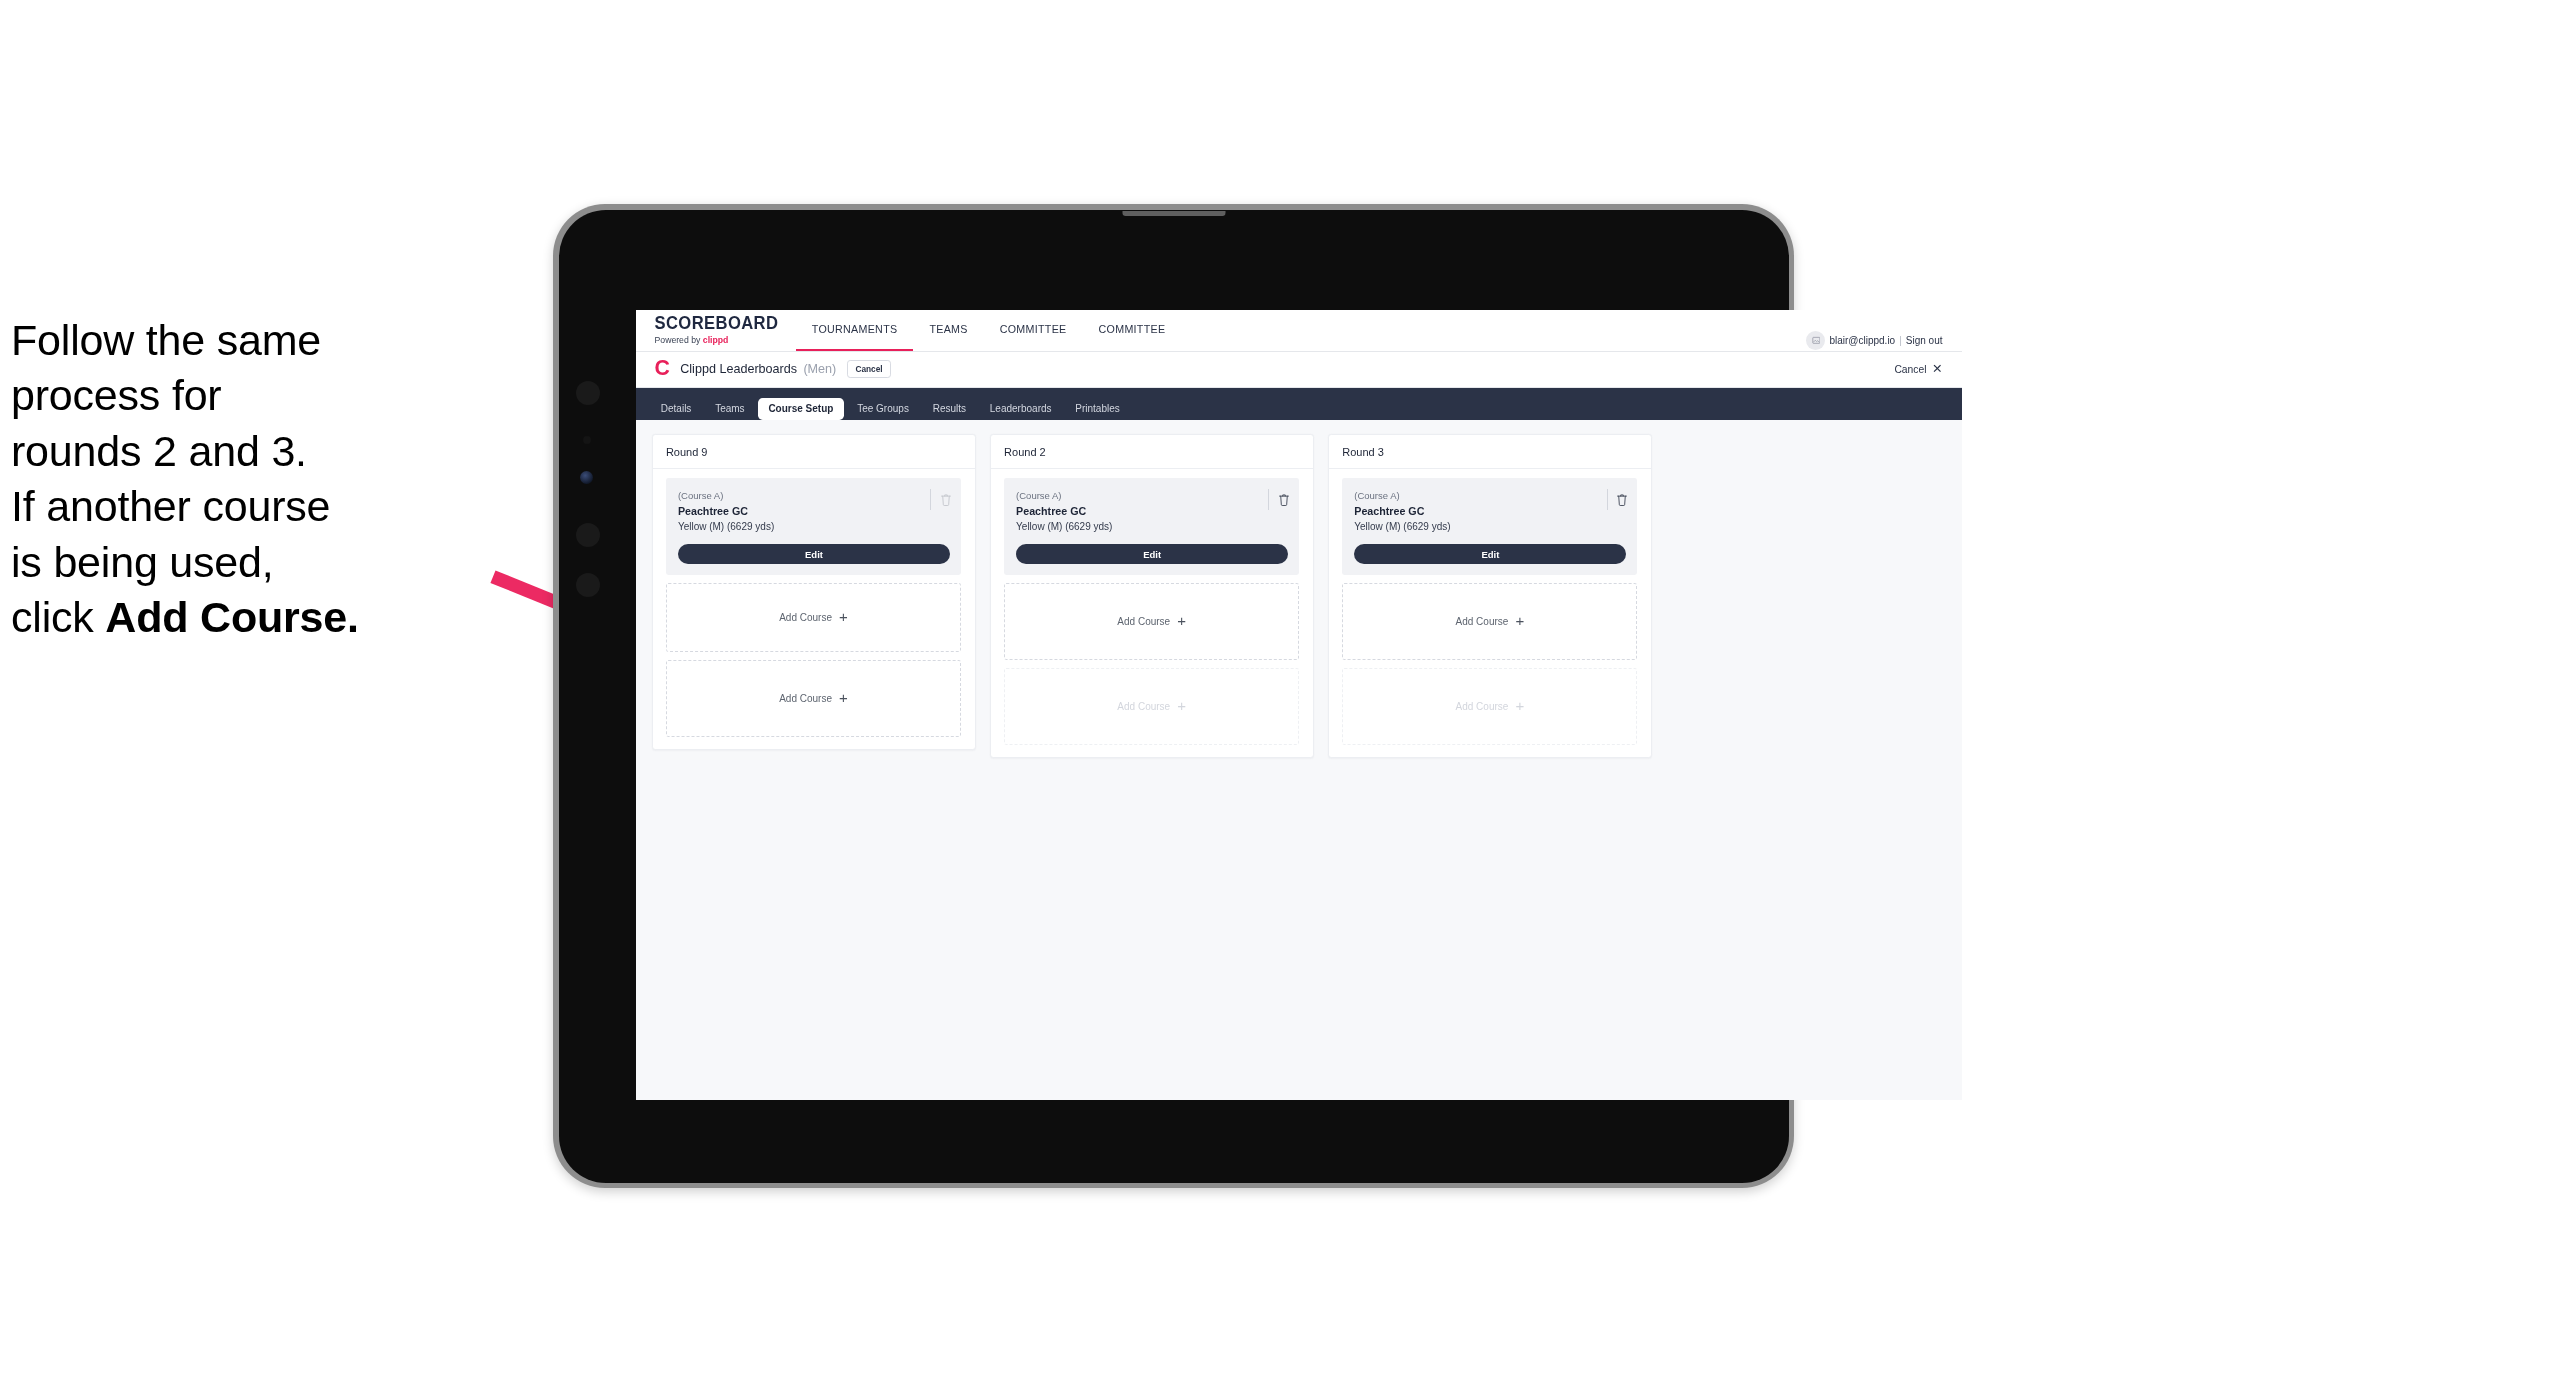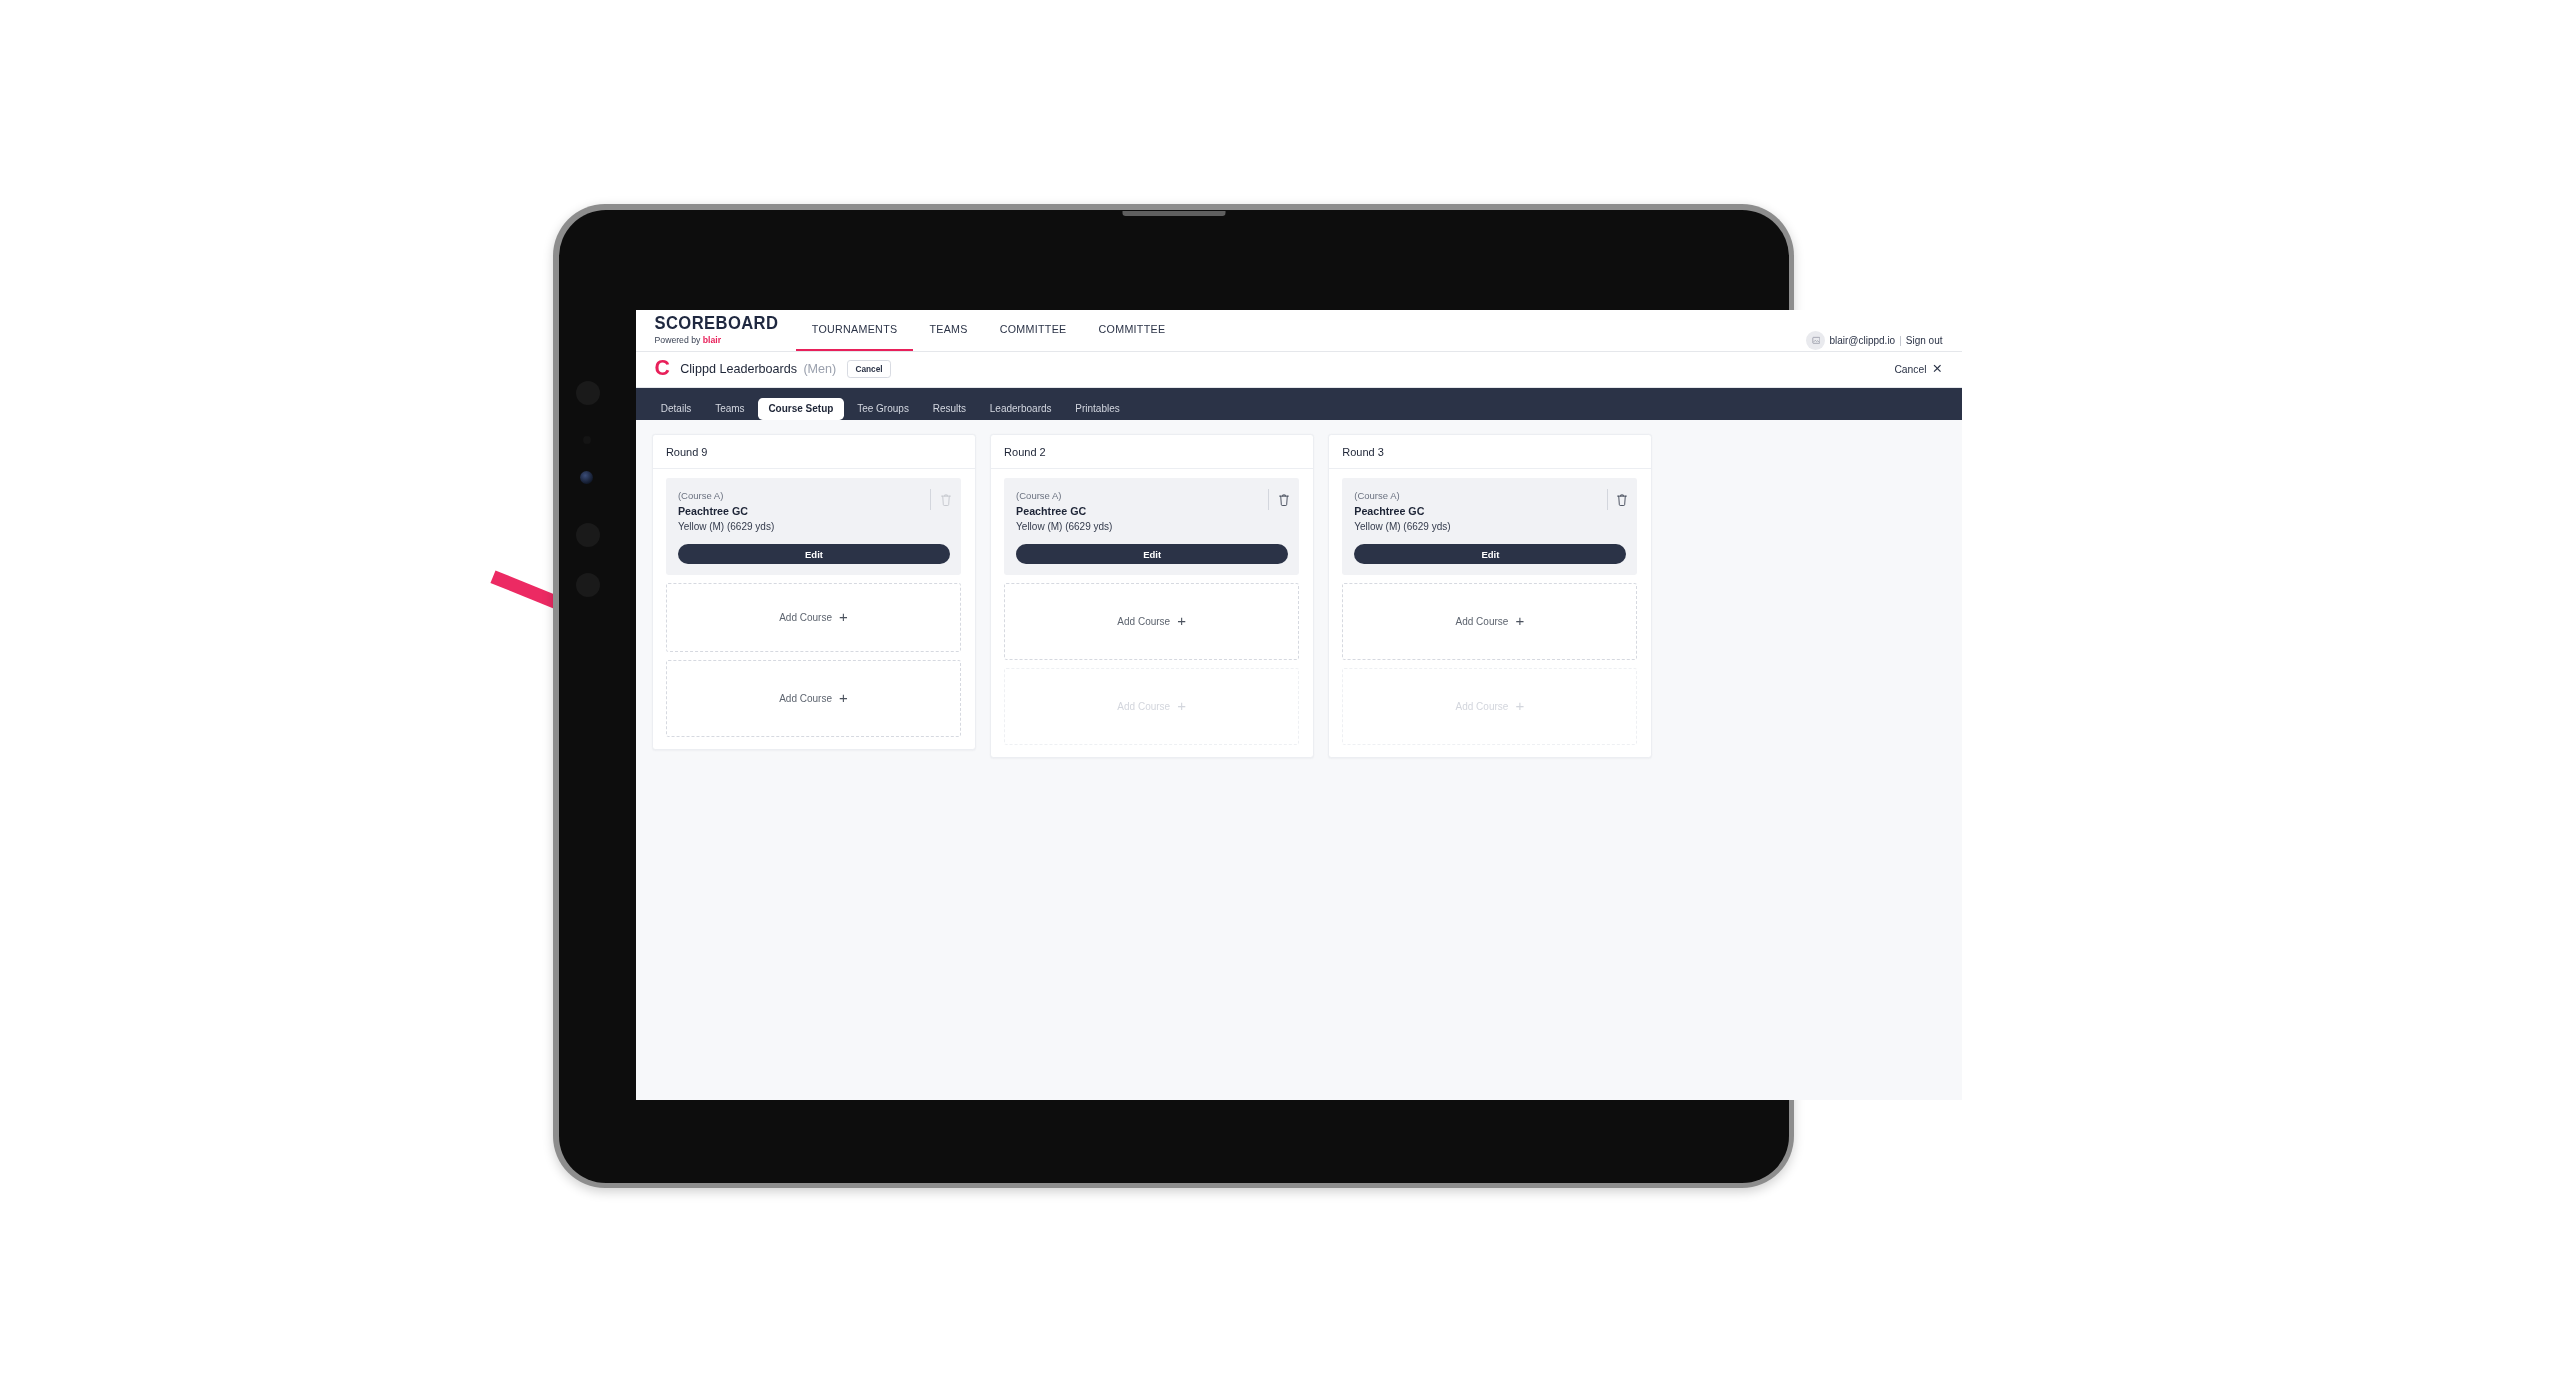--- a/index.html
+++ b/index.html
@@ -185,41 +185,49 @@
   .add-slot .plus { font-size: 15px; color: #4b525e; line-height: 0; font-weight: 300; }
   .add-slot.muted { border-color: #eef0f3; }
   .add-slot.muted .add-text { color: #d3d6dd; }
   .add-slot.muted .plus { color: #d3d6dd; }
 </style>
 </head>
 <body>
 
 <div class="stage">
 
+  <div class="annotation">
+    <div>Follow the same</div>
+    <div>process for</div>
+    <div>rounds 2 and 3.</div>
+    <div>If another course</div>
+    <div>is being used,</div>
+    <div><span>click </span><span class="strong">Add Course.</span></div>
+  </div>
 
   <svg class="arrow-svg" viewBox="0 0 400 200">
     <path d="M24 30 L300 142" stroke="#ec2a63" stroke-width="17" fill="none" stroke-linecap="butt"></path>
     <path d="M378 175 L300 105 L292 178 Z" fill="#ec2a63"></path>
   </svg>
 
   <div class="tablet">
     <div class="tablet-inner">
       <div class="top-speaker"></div>
       <div class="bezel-dot dot-a"></div>
       <div class="bezel-dot dot-b"></div>
       <div class="bezel-dot dot-c"></div>
       <div class="bezel-dot dot-d"></div>
       <div class="bezel-dot dot-e"></div>
 
       <div class="screen">
 
         <div class="topbar">
           <div class="brand">
             <div class="brand-name">SCOREBOARD</div>
-            <div class="brand-sub"><span>Powered by </span><span class="pink">blair</span></div>
+            <div class="brand-sub"><span>Powered by </span><span class="pink">clippd</span></div>
           </div>
 
           <div class="topnav">
             <div class="topnav-item active">TOURNAMENTS</div>
             <div class="topnav-item">TEAMS</div>
             <div class="topnav-item">COMMITTEE</div>
             <div class="topnav-item">COMMITTEE</div>
           </div>
 
           <div class="topbar-right">

